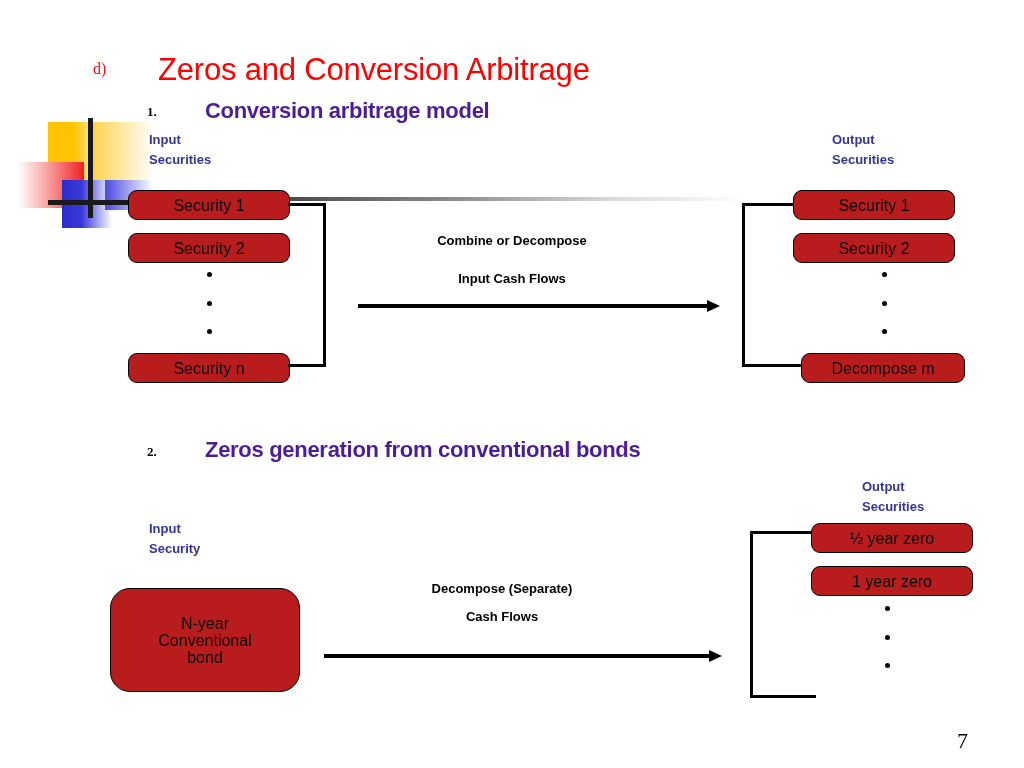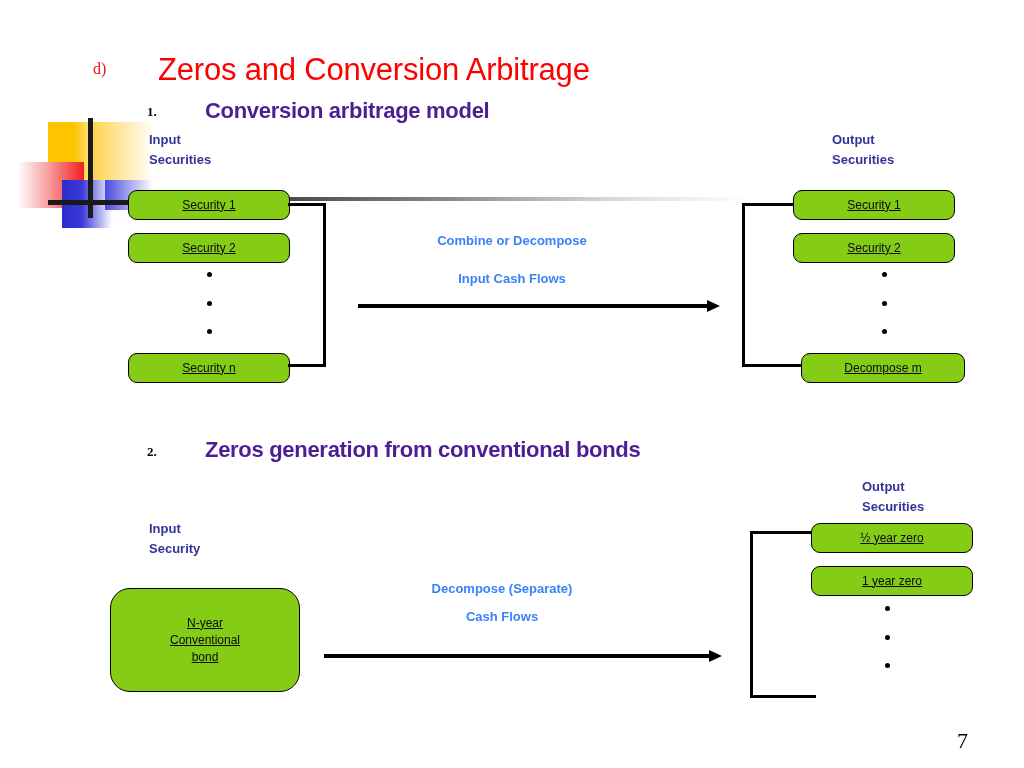--- a/index.html
+++ b/index.html
@@ -80,28 +80,27 @@
   }
   .col-label .l2 { display: block; }
   .lbl-in1  { left: 149px; top: 130px; }
   .lbl-out1 { left: 832px; top: 130px; }
   .lbl-in2  { left: 149px; top: 519px; }
   .lbl-out2 { left: 862px; top: 477px; }
 
   
   .gbox {
     position: absolute;
-    background: #84cc16;
+    background: #b91c1c;
     border: 1.5px solid #000000;
     border-radius: 9px;
     box-sizing: border-box;
     display: flex; align-items: center; justify-content: center;
-    font-size: 12px; color: #0a0a0a; text-align: center;
+    font-size: 16px; color: #0a0a0a; text-align: center;
     line-height: 17px;
-    text-decoration: underline;
   }
   .gbox.big { border-radius: 20px; }
 
   
   .dots {
     position: absolute; display: flex; flex-direction: column;
     align-items: center; justify-content: space-between;
   }
   .dots span {
     display: block; width: 5px; height: 5px; border-radius: 50%;
@@ -123,21 +122,21 @@
   .arrow-shaft {
     position: absolute; left: 0; top: 4px; height: 4px; background: #000;
   }
   .arrow-head {
     position: absolute; top: 0; width: 0; height: 0;
     border-top: 6px solid transparent;
     border-bottom: 6px solid transparent;
     border-left: 13px solid #000;
   }
   .center-cap {
-    position: absolute; font-size: 13px; font-weight: bold; color: #3b82f6;
+    position: absolute; font-size: 13px; font-weight: bold; color: #000000;
     white-space: nowrap; text-align: center;
   }
 
   
   .pagenum {
     position: absolute; right: 56px; top: 728px;
     font-size: 22px; color: #000;
     font-family: "Liberation Serif", serif;
   }
 </style>

